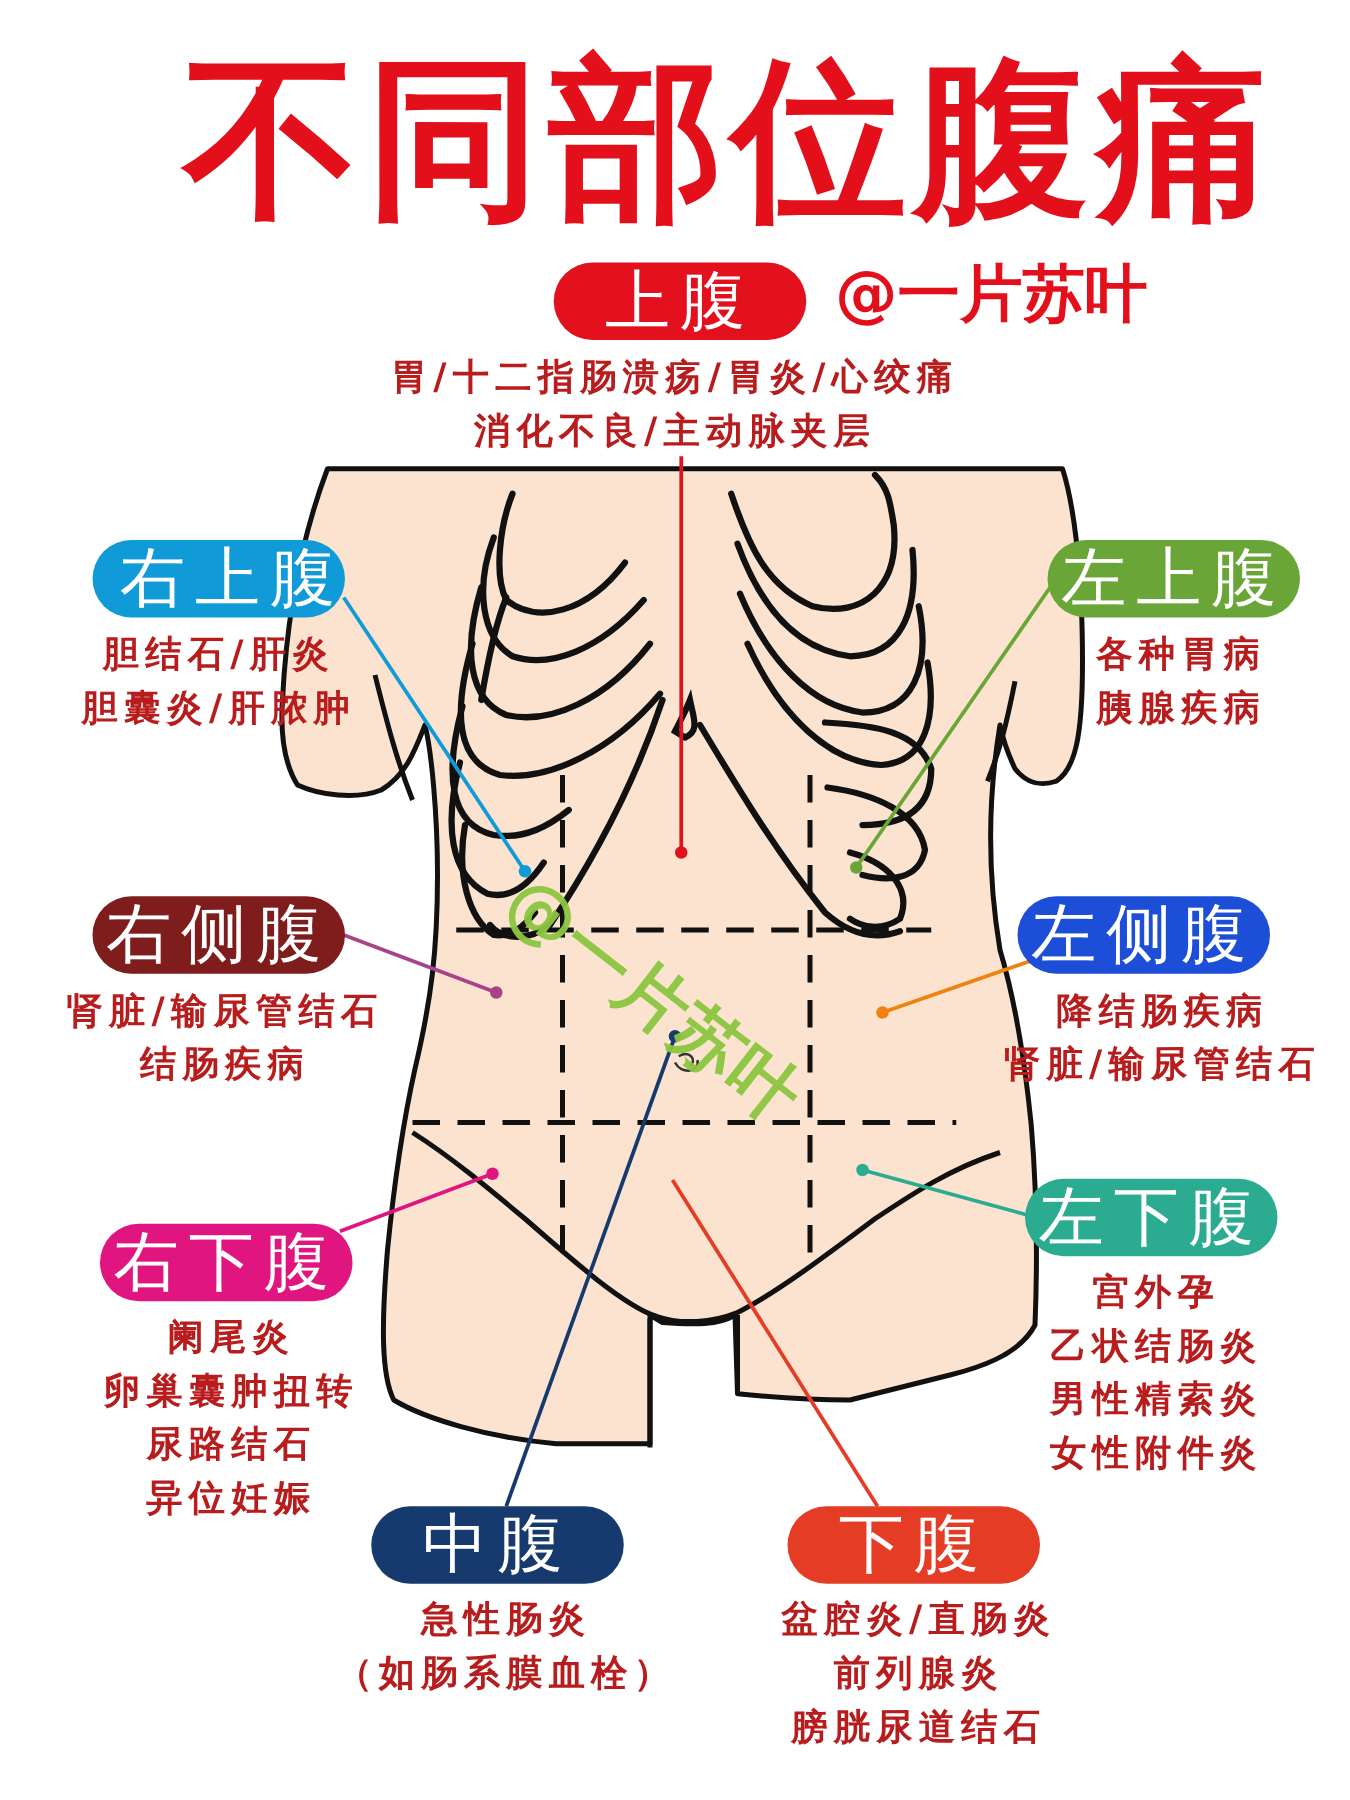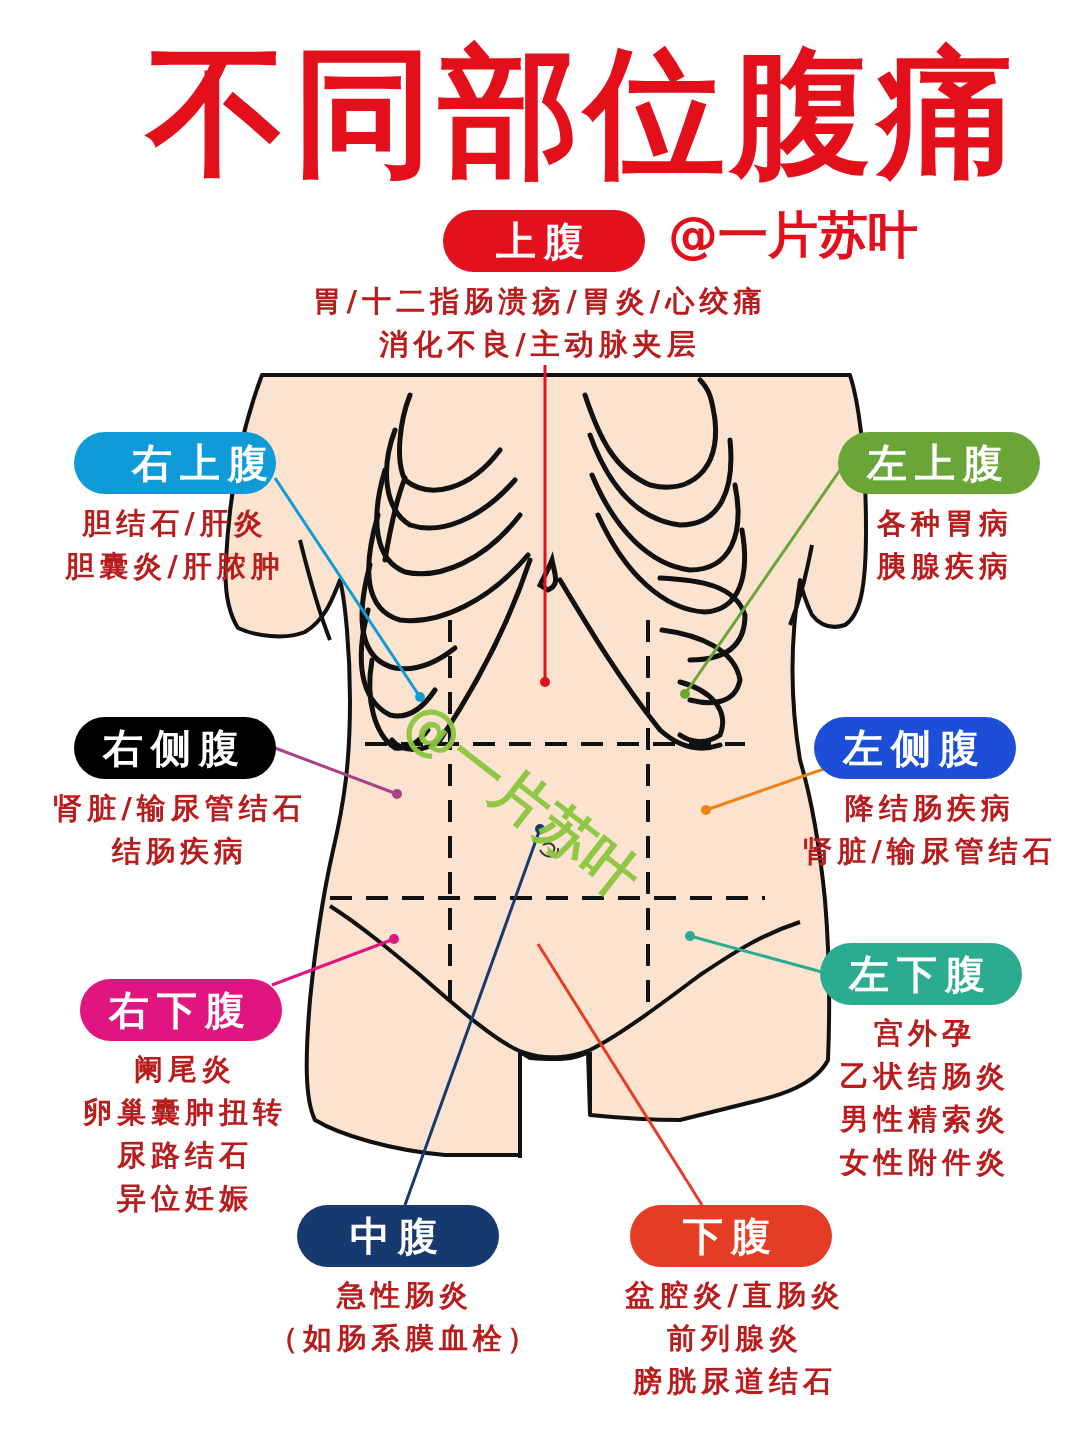--- a/index.html
+++ b/index.html
@@ -6,22 +6,22 @@
   body { width:1080px; height:1440px; background:#ffffff; position:relative; overflow:hidden;
          font-family:"DejaVu Sans", sans-serif; }
   .title { position:absolute; left:0; top:28px; width:1080px; text-align:center;
            font-size:140px; font-weight:bold; color:#e30f1a; letter-spacing:6px; line-height:170px;
            font-family:"DejaVu Sans", sans-serif;padding-left:45px; }
   .watermark { position:absolute; left:668px; top:205px; font-size:50px; font-weight:bold; color:#e30f1a;
                line-height:60px; font-family:"DejaVu Sans", sans-serif; }
   .wm-green { position:absolute; left:430px; top:690px; font-size:56px; font-weight:bold; color:#8cc63f;
               transform:rotate(38deg); transform-origin:left top; line-height:60px; white-space:nowrap; opacity:0.95; }
   svg.body { position:absolute; left:0; top:0; }
-  .pill { position:absolute; border-radius:32px; color:#fff; font-weight:bold; text-align:center;
-          font-size:40px; letter-spacing:8px; height:62px; line-height:62px; }
+  .pill { position:absolute; border-radius:32px; color:#fff; font-weight:normal; text-align:center;
+          font-size:52px; letter-spacing:8px; height:62px; line-height:62px; }
   .desc { position:absolute; font-weight:bold; color:#b91c1c; font-size:29px; line-height:43px;
           text-align:center; letter-spacing:5px; white-space:nowrap; }
   .desc div { }
 </style>
 </head>
 <body>
 
 <svg class="body" width="1080" height="1440" viewBox="0 0 1080 1440">
 
   <path d="M262,375 L850,375 C858,400 866,450 866,530 C866,590 860,615 845,625
@@ -111,21 +111,21 @@
   <div>胆结石/肝炎</div>
   <div>胆囊炎/肝脓肿</div>
 </div>
 
 <div class="pill" style="left:838px;top:432px;width:202px;background:#6aa637;">左上腹</div>
 <div class="desc" style="left:845px;top:502px;width:200px;">
   <div>各种胃病</div>
   <div>胰腺疾病</div>
 </div>
 
-<div class="pill" style="left:74px;top:717px;width:202px;background:#000000;">右侧腹</div>
+<div class="pill" style="left:74px;top:717px;width:202px;background:#7f1d1d;">右侧腹</div>
 <div class="desc" style="left:30px;top:787px;width:300px;">
   <div>肾脏/输尿管结石</div>
   <div>结肠疾病</div>
 </div>
 
 <div class="pill" style="left:814px;top:717px;width:202px;background:#1d4ed8;">左侧腹</div>
 <div class="desc" style="left:785px;top:787px;width:290px;">
   <div>降结肠疾病</div>
   <div>肾脏/输尿管结石</div>
 </div>

